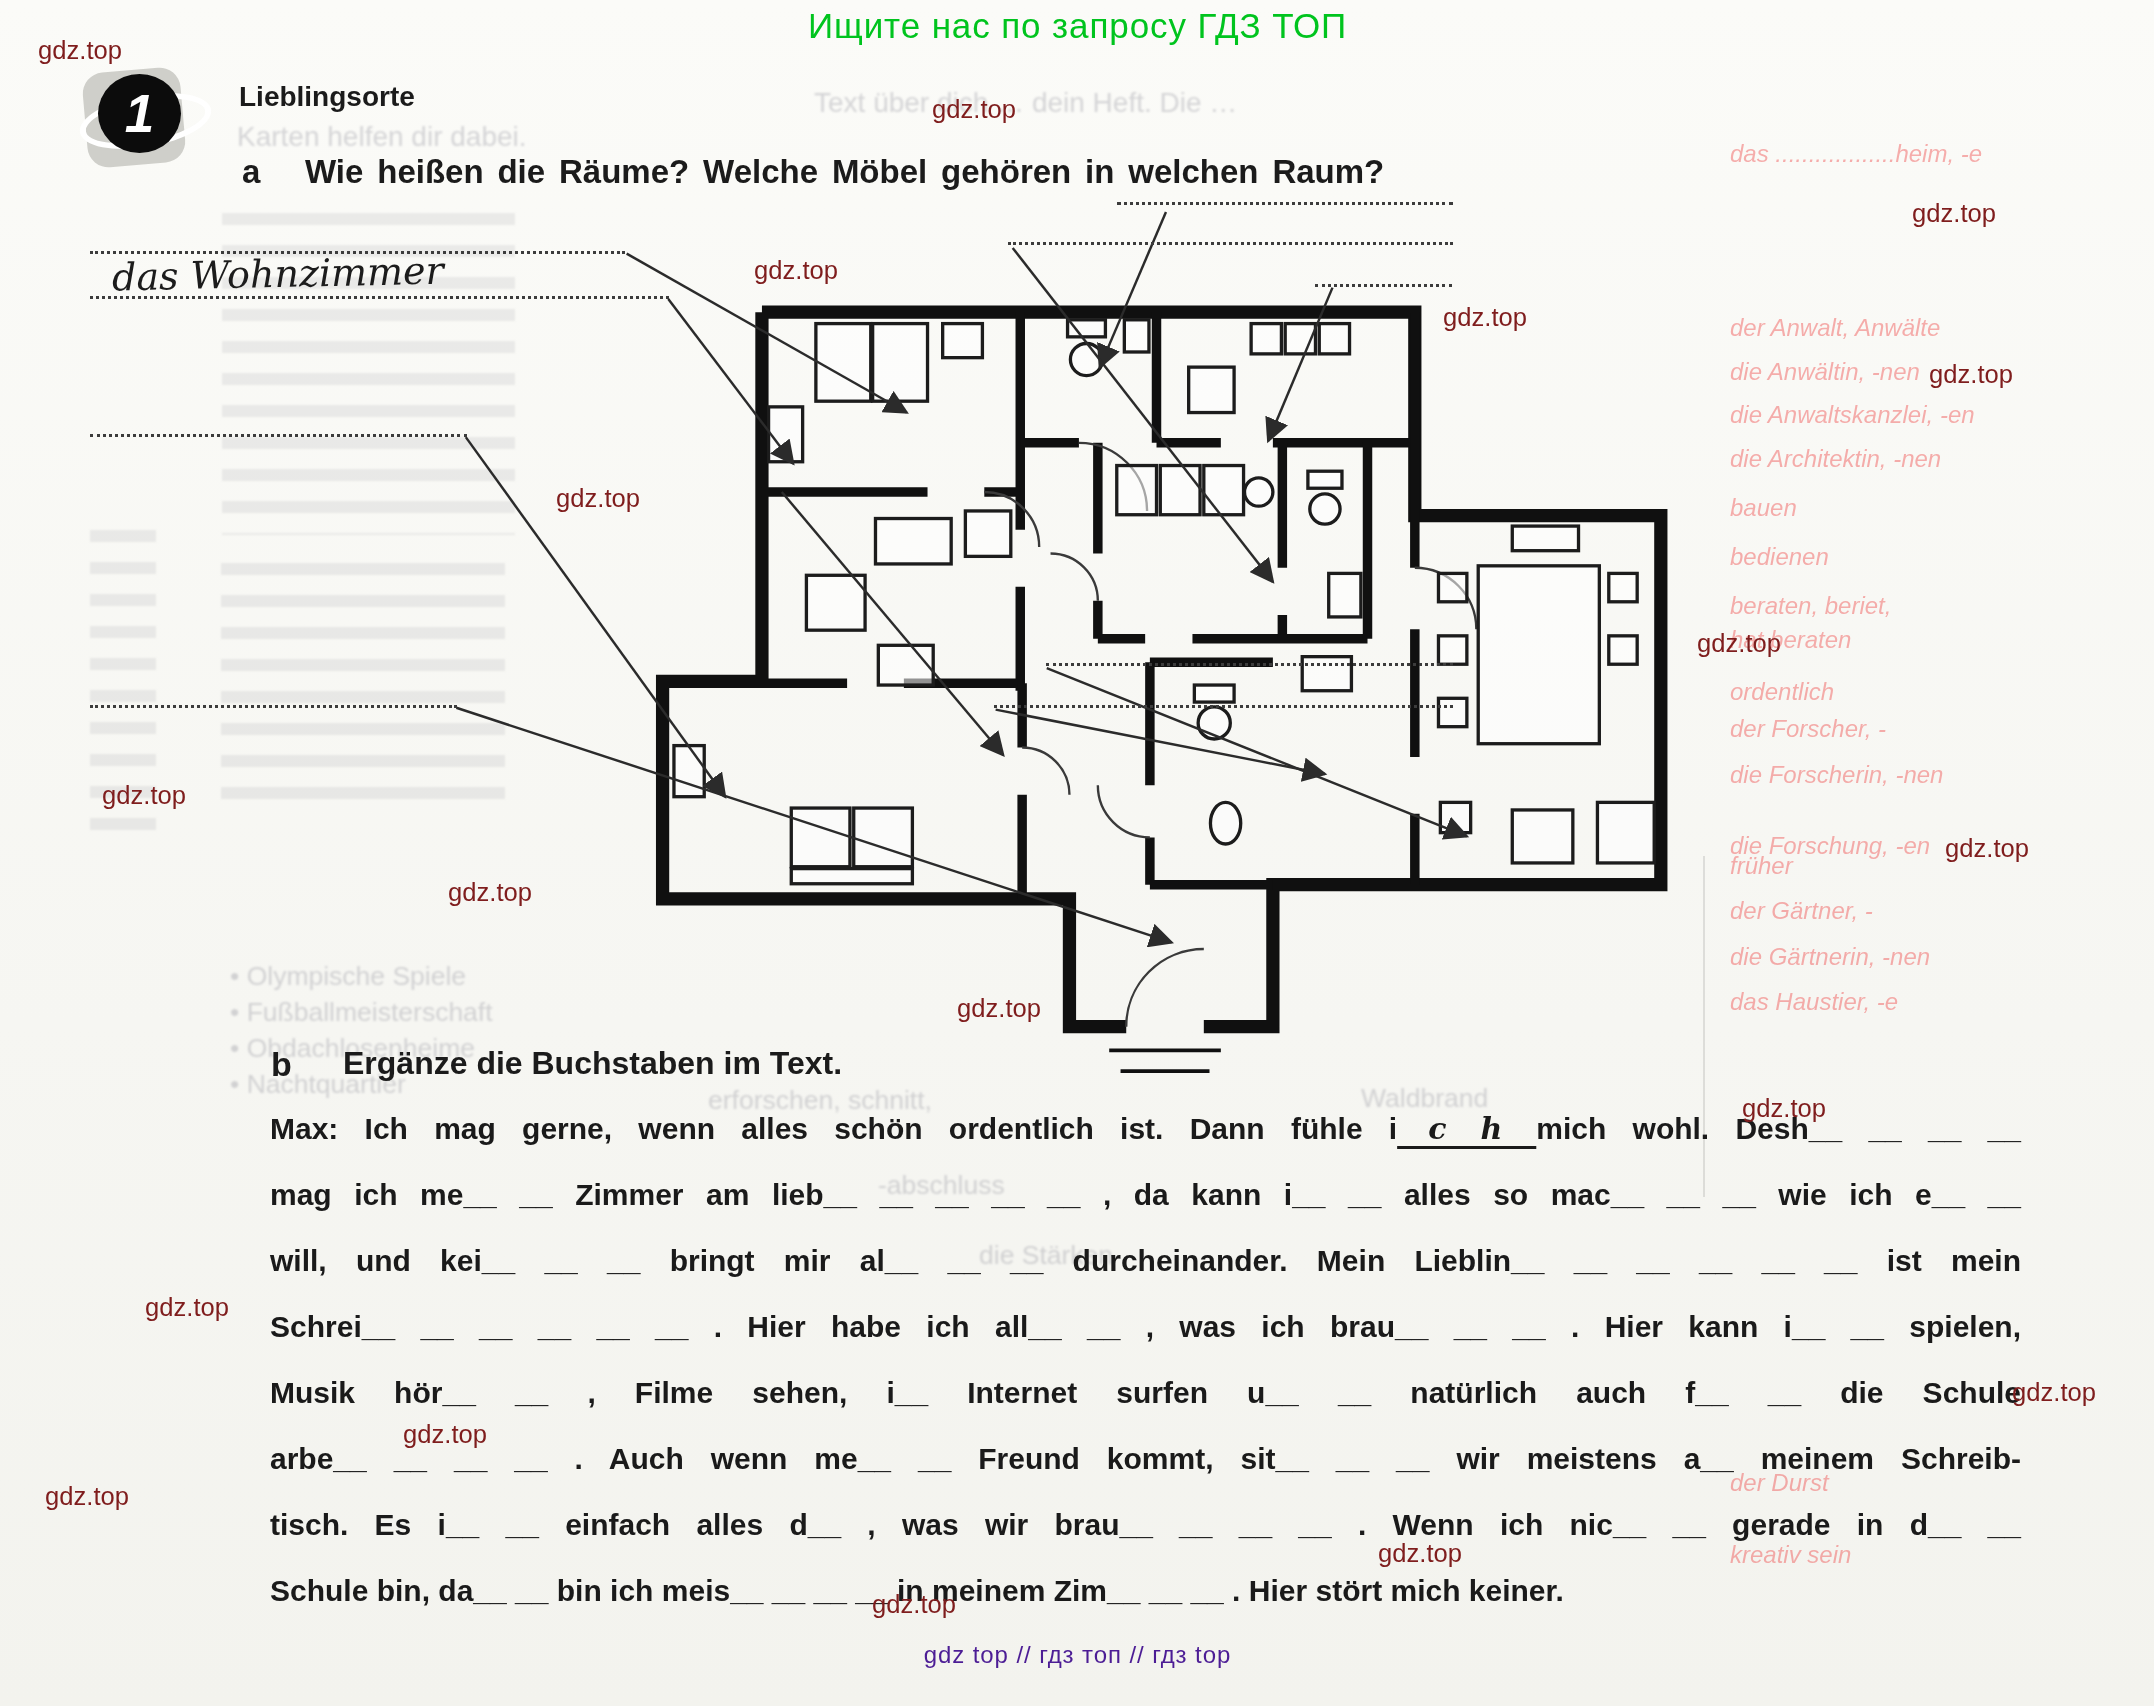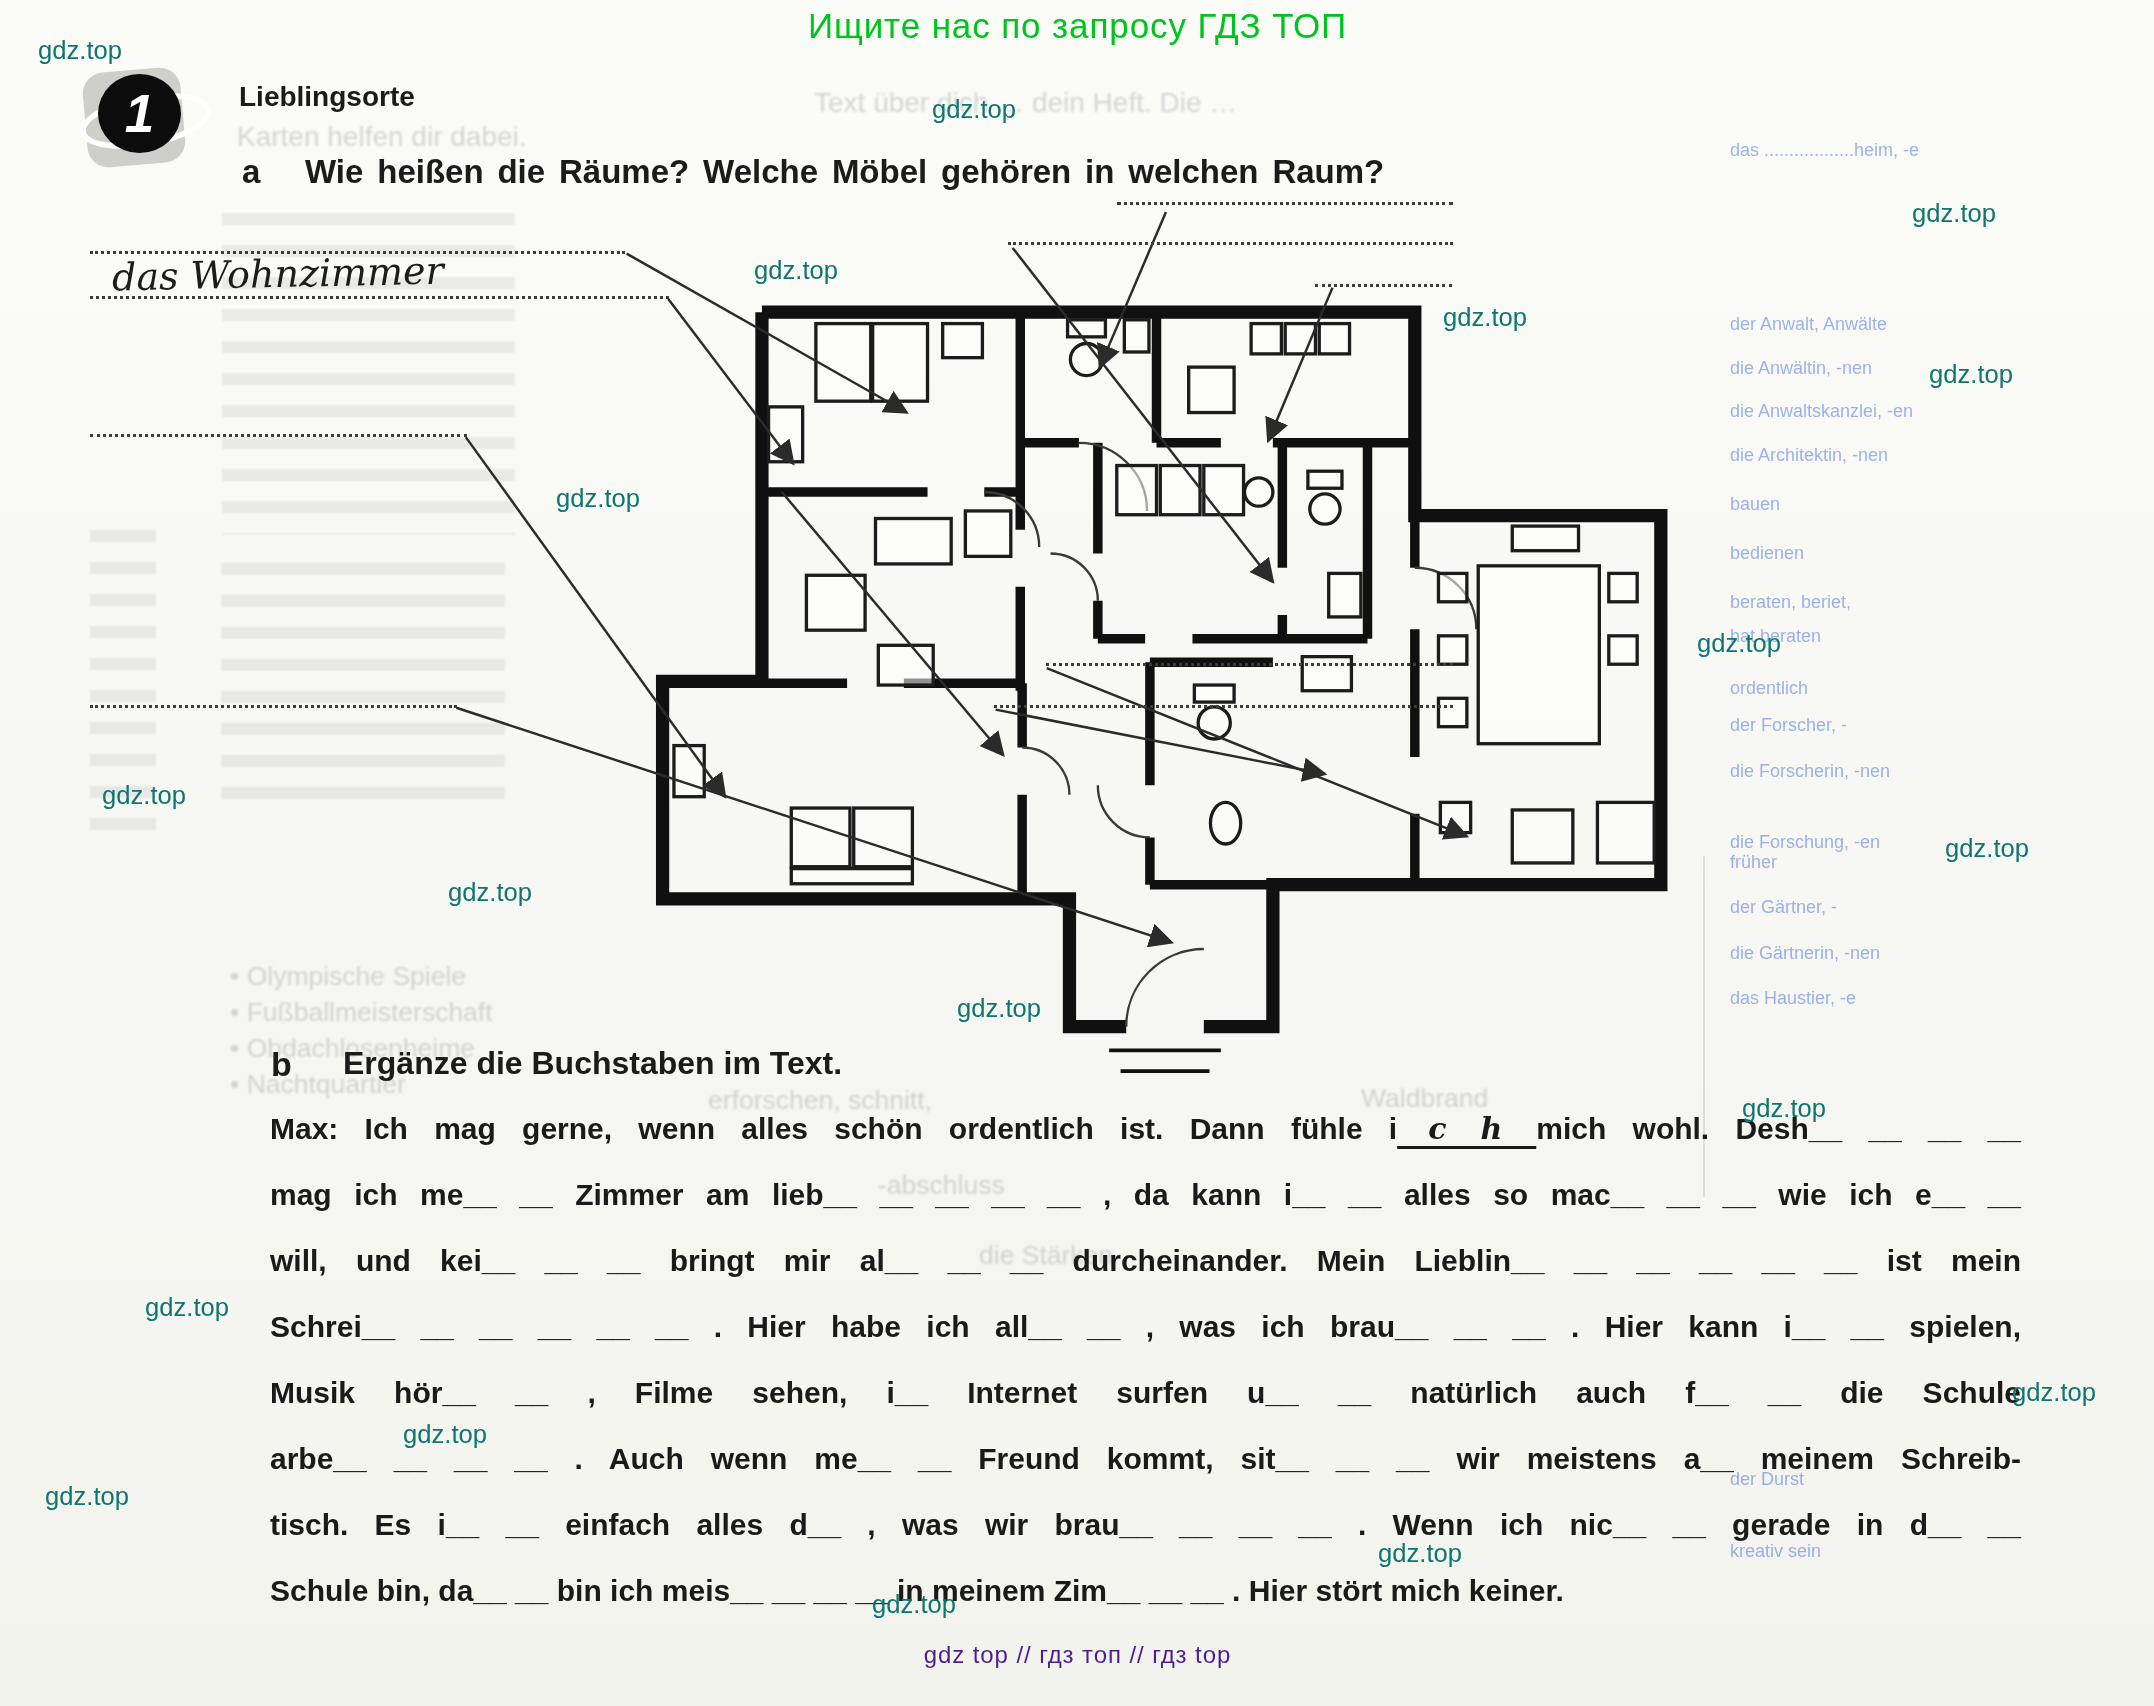--- a/index.html
+++ b/index.html
@@ -6,42 +6,42 @@
   body{
     width:2155px;height:1706px;position:relative;overflow:hidden;
     background:linear-gradient(180deg,#fbfbf8 0%,#f6f6f2 60%,#f3f3ee 100%);
     font-family:"Liberation Sans",sans-serif;color:#1b1b1b;
   }
   .abs{position:absolute;}
   
   .banner-top{top:5.7px;left:0;width:100%;text-align:center;font-size:35px;font-weight:500;color:#00c41e;letter-spacing:0.9px;}
   .banner-bottom{top:1641px;left:0;width:100%;text-align:center;font-size:24px;font-weight:500;color:#4c1d95;letter-spacing:0.9px;}
   
-  .watermark{position:absolute;font-size:25.6px;color:#0f766e;z-index:7;white-space:nowrap;}
+  .watermark{position:absolute;font-size:25.6px;color:#7f1d1d;z-index:7;white-space:nowrap;}
   
   .badge-gray{left:85px;top:70px;width:98px;height:95px;background:#cfcfca;border-radius:21px;transform:rotate(-5deg);z-index:3;}
   .badge-swoosh{left:79px;top:95px;width:121px;height:40px;border:6.6px solid #fff;border-radius:50%;transform:rotate(-10deg);z-index:4;}
   .badge-circle{left:98px;top:74px;width:83px;height:79px;background:#0c0c0c;border-radius:50%;color:#fff;
     display:flex;align-items:center;justify-content:center;font-size:53px;font-weight:700;font-style:italic;z-index:5;}
   .ex-title{left:239px;top:81px;font-size:28px;font-weight:700;z-index:4;}
   .task-a-label{left:242px;top:153px;font-size:33px;font-weight:700;z-index:4;}
   .task-a-text{left:305px;top:153px;width:1192px;font-size:33px;font-weight:700;word-spacing:4.7px;z-index:4;}
   
   .dotted{position:absolute;height:0;border-bottom:3.8px dotted #3c3c3c;z-index:3;}
   .hand-answer{left:112px;top:252px;font-family:"DejaVu Serif",serif;font-style:italic;font-size:38px;color:#1c1c1c;
     transform:rotate(-1.2deg);z-index:4;}
   
   .task-b-label{left:271px;top:1045px;font-size:34px;font-weight:700;z-index:4;}
   .task-b-text{left:343px;top:1045px;font-size:32px;font-weight:700;z-index:4;}
   #fill-block{left:270px;top:1096px;width:1751px;font-size:30px;font-weight:600;color:#1a1a1a;z-index:4;}
   .bline{line-height:66px;text-align:justify;text-align-last:justify;}
   .bline.last{text-align-last:left;}
   .seg-h{font-family:"DejaVu Serif",serif;font-style:italic;text-decoration:underline;text-underline-offset:6.6px;letter-spacing:2.8px;}
   
-  .vocab-item{position:absolute;left:1730px;width:407px;font-size:18px;color:#1d4ed8;opacity:.42;filter:blur(0.5px);z-index:1;white-space:nowrap;}
+  .vocab-item{position:absolute;left:1730px;width:407px;font-size:24px;color:#ef4444;opacity:.42;filter:blur(0.5px);z-index:1;white-space:nowrap;font-style:italic;}
   
   .bleed-text{position:absolute;color:#7d7d8a;opacity:.3;filter:blur(0.8px);z-index:1;white-space:nowrap;}
   .bleed-block{position:absolute;z-index:1;filter:blur(0.9px);
     background:repeating-linear-gradient(180deg,rgba(110,110,125,.11) 0 12.3px,transparent 12.3px 32px);}
   .gutter-line{left:1703px;top:856px;width:1.9px;height:341px;background:rgba(0,0,0,.10);z-index:1;}
   svg{z-index:2;pointer-events:none;}
 </style>
 </head>
 <body>
 

